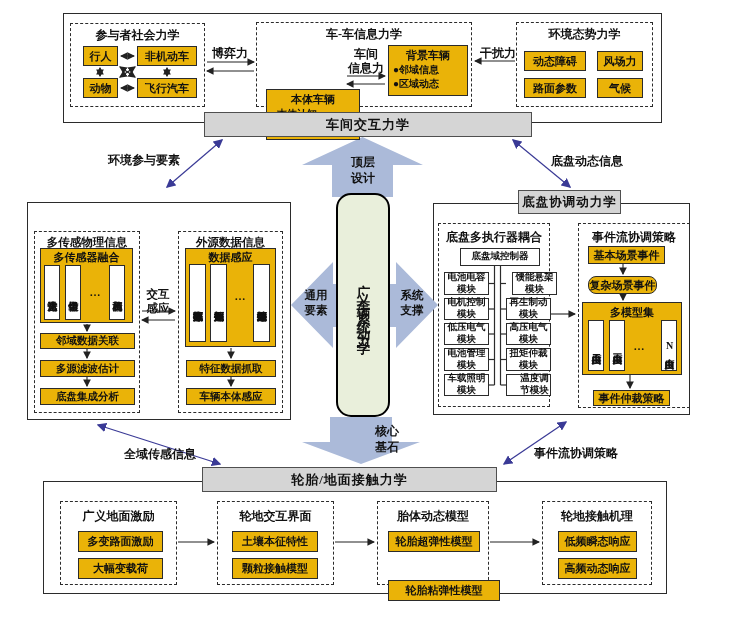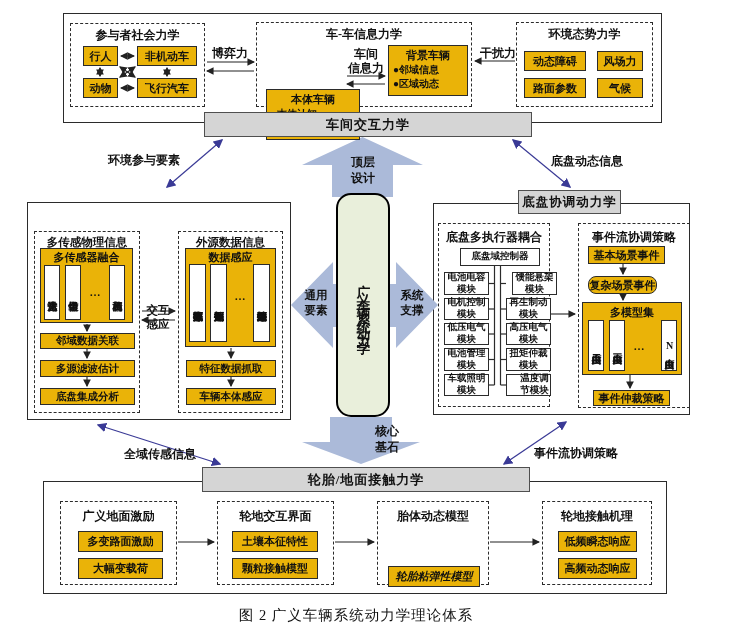--- a/index.html
+++ b/index.html
@@ -158,21 +158,21 @@
   <div class="abs lbl" style="left:479px;top:45px;width:38px;">干扰力</div>
 
   <div class="abs ttl" style="left:531px;top:26px;width:107px;">环境态势力学</div>
   <div class="abs box s11 z11" style="left:524px;top:51px;width:62px;height:20px;">动态障碍</div>
   <div class="abs box s11 z11" style="left:597px;top:51px;width:46px;height:20px;">风场力</div>
   <div class="abs box s11 z11" style="left:524px;top:78px;width:62px;height:20px;">路面参数</div>
   <div class="abs box s11 z11" style="left:597px;top:78px;width:46px;height:20px;">气候</div>
 
   <div class="abs bar" style="left:204px;top:112px;width:328px;height:25px;">车间交互力学</div>
   <div class="abs bar" style="left:518px;top:190px;width:103px;height:24px;font-size:12.5px;">底盘协调动力学</div>
-  <div class="abs bar" style="left:202px;top:467px;width:328px;height:25px;font-family:Liberation Serif, serif;">轮胎/地面接触力学</div>
+  <div class="abs bar" style="left:202px;top:467px;width:295px;height:25px;font-family:Liberation Serif, serif;">轮胎/地面接触力学</div>
 
   <div class="abs lbl" style="left:105px;top:152px;width:78px;">环境参与要素</div>
   <div class="abs lbl" style="left:550px;top:153px;width:74px;">底盘动态信息</div>
   <div class="abs lbl" style="left:122px;top:446px;width:76px;">全域传感信息</div>
   <div class="abs lbl" style="left:534px;top:445px;width:76px;">事件流协调策略</div>
 
   <div class="abs lbl pre z13" style="left:343px;top:155px;width:40px;line-height:1.3;">顶层
 设计</div>
   <div class="abs lbl pre z13" style="left:297px;top:288px;width:38px;font-size:11.5px;line-height:1.3;">通用
 要素</div>
@@ -186,21 +186,21 @@
   <div class="abs box z11" style="left:40px;top:248px;width:93px;height:75px;"></div>
   <div class="abs ttl" style="left:42px;top:250px;width:89px;font-size:11px;">多传感器融合</div>
   <div class="abs vbox" style="left:44px;top:265px;width:16px;height:55px;">激光雷达</div>
   <div class="abs vbox" style="left:65px;top:265px;width:16px;height:55px;">组合惯导</div>
   <div class="abs dots" style="left:84px;top:286px;width:22px;height:12px;">…</div>
   <div class="abs vbox" style="left:109px;top:265px;width:16px;height:55px;">高清相机</div>
   <div class="abs box s10 z11" style="left:40px;top:333px;width:95px;height:16px;">邻域数据关联</div>
   <div class="abs box s10 z11" style="left:40px;top:360px;width:95px;height:17px;">多源滤波估计</div>
   <div class="abs box s10 z11" style="left:40px;top:388px;width:95px;height:17px;">底盘集成分析</div>
 
-  <div class="abs lbl pre" style="left:141px;top:287px;width:34px;font-size:11.5px;line-height:1.25;margin-top:16px;">交互
+  <div class="abs lbl pre" style="left:141px;top:287px;width:34px;font-size:11.5px;line-height:1.25;">交互
 感应</div>
 
   <div class="abs ttl" style="left:182px;top:235px;width:97px;font-size:11.5px;">外源数据信息</div>
   <div class="abs box z11" style="left:185px;top:248px;width:91px;height:99px;"></div>
   <div class="abs ttl" style="left:187px;top:250px;width:87px;font-size:11px;">数据感应</div>
   <div class="abs vbox" style="left:189px;top:264px;width:17px;height:78px;">外源车流数据</div>
   <div class="abs vbox" style="left:210px;top:264px;width:17px;height:78px;">外源规则数据</div>
   <div class="abs dots" style="left:229px;top:290px;width:22px;height:12px;">…</div>
   <div class="abs vbox" style="left:253px;top:264px;width:17px;height:78px;">外源路端数据</div>
   <div class="abs box s10 z11" style="left:186px;top:360px;width:90px;height:17px;">特征数据抓取</div>
@@ -232,21 +232,21 @@
 
   <div class="abs ttl" style="left:65px;top:508px;width:107px;">广义地面激励</div>
   <div class="abs box s11 z11" style="left:78px;top:531px;width:85px;height:21px;">多变路面激励</div>
   <div class="abs box s11 z11" style="left:78px;top:558px;width:85px;height:21px;">大幅变载荷</div>
 
   <div class="abs ttl" style="left:222px;top:508px;width:107px;">轮地交互界面</div>
   <div class="abs box s11 z11" style="left:232px;top:531px;width:86px;height:21px;">土壤本征特性</div>
   <div class="abs box s11 z11" style="left:232px;top:558px;width:86px;height:21px;">颗粒接触模型</div>
 
   <div class="abs ttl" style="left:380px;top:508px;width:106px;">胎体动态模型</div>
-  <div class="abs box s11 z11" style="left:388px;top:566px;width:92px;height:21px;font-style:italic;">轮胎粘弹性模型</div>
+  <div class="abs box s11 z11" style="left:388px;top:531px;width:92px;height:21px;">轮胎超弹性模型</div>
+  <div class="abs box s11 z11" style="left:388px;top:580px;width:112px;height:21px;">轮胎粘弹性模型</div>
 
   <div class="abs ttl" style="left:545px;top:508px;width:104px;">轮地接触机理</div>
   <div class="abs box s11 z11" style="left:558px;top:531px;width:79px;height:21px;">低频瞬态响应</div>
   <div class="abs box s11 z11" style="left:558px;top:558px;width:79px;height:21px;">高频动态响应</div>
 
-  <div class="abs caption" style="left:0px;top:606px;width:712px;">图 2  广义车辆系统动力学理论体系</div>
 
 </div>
 
 </body></html>

